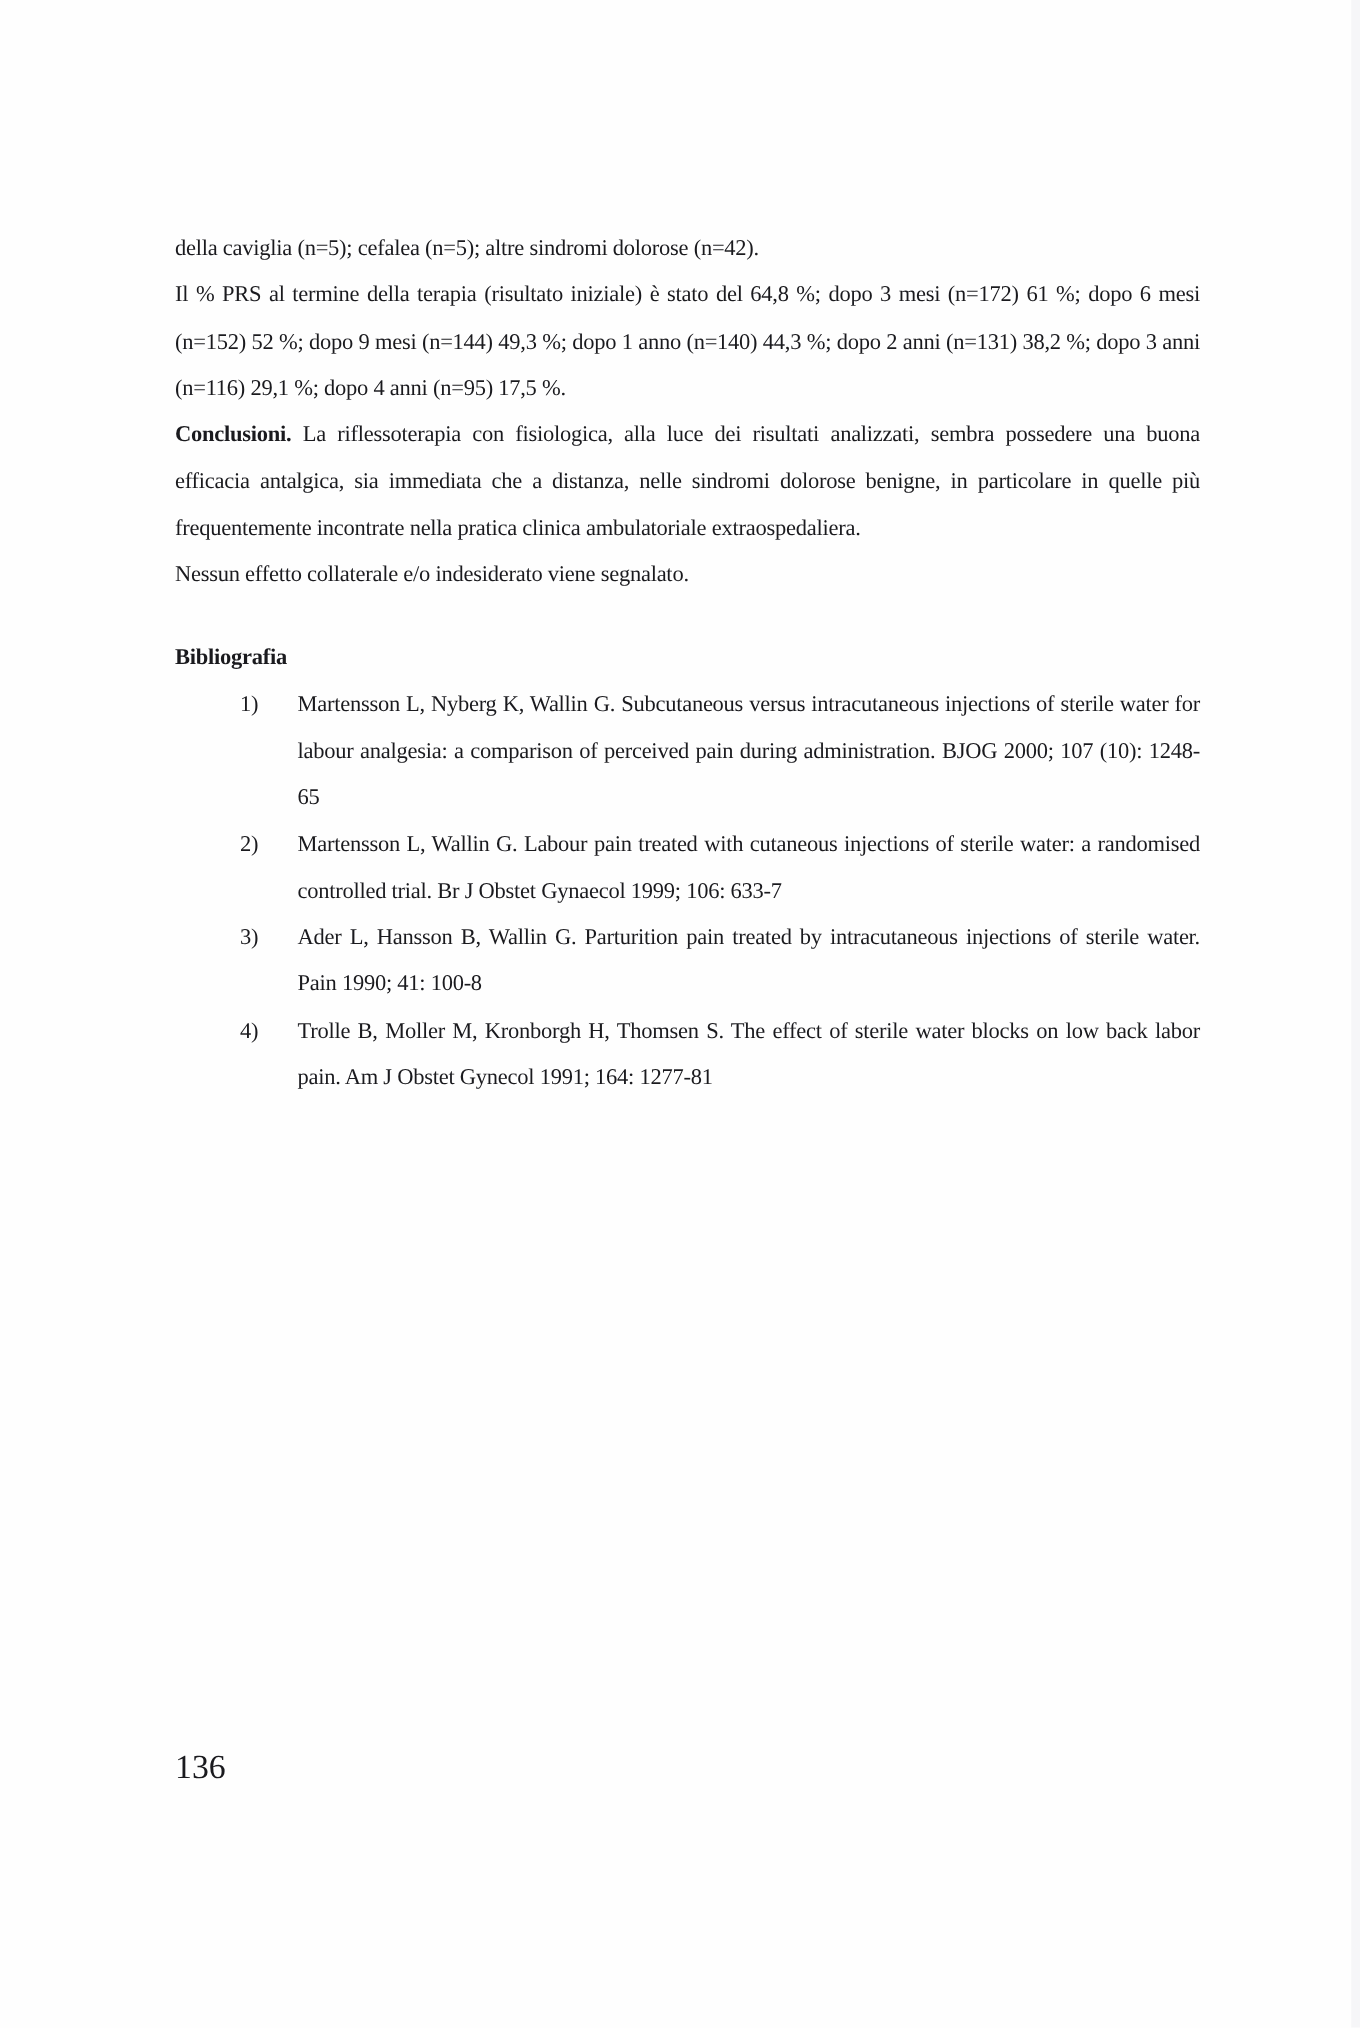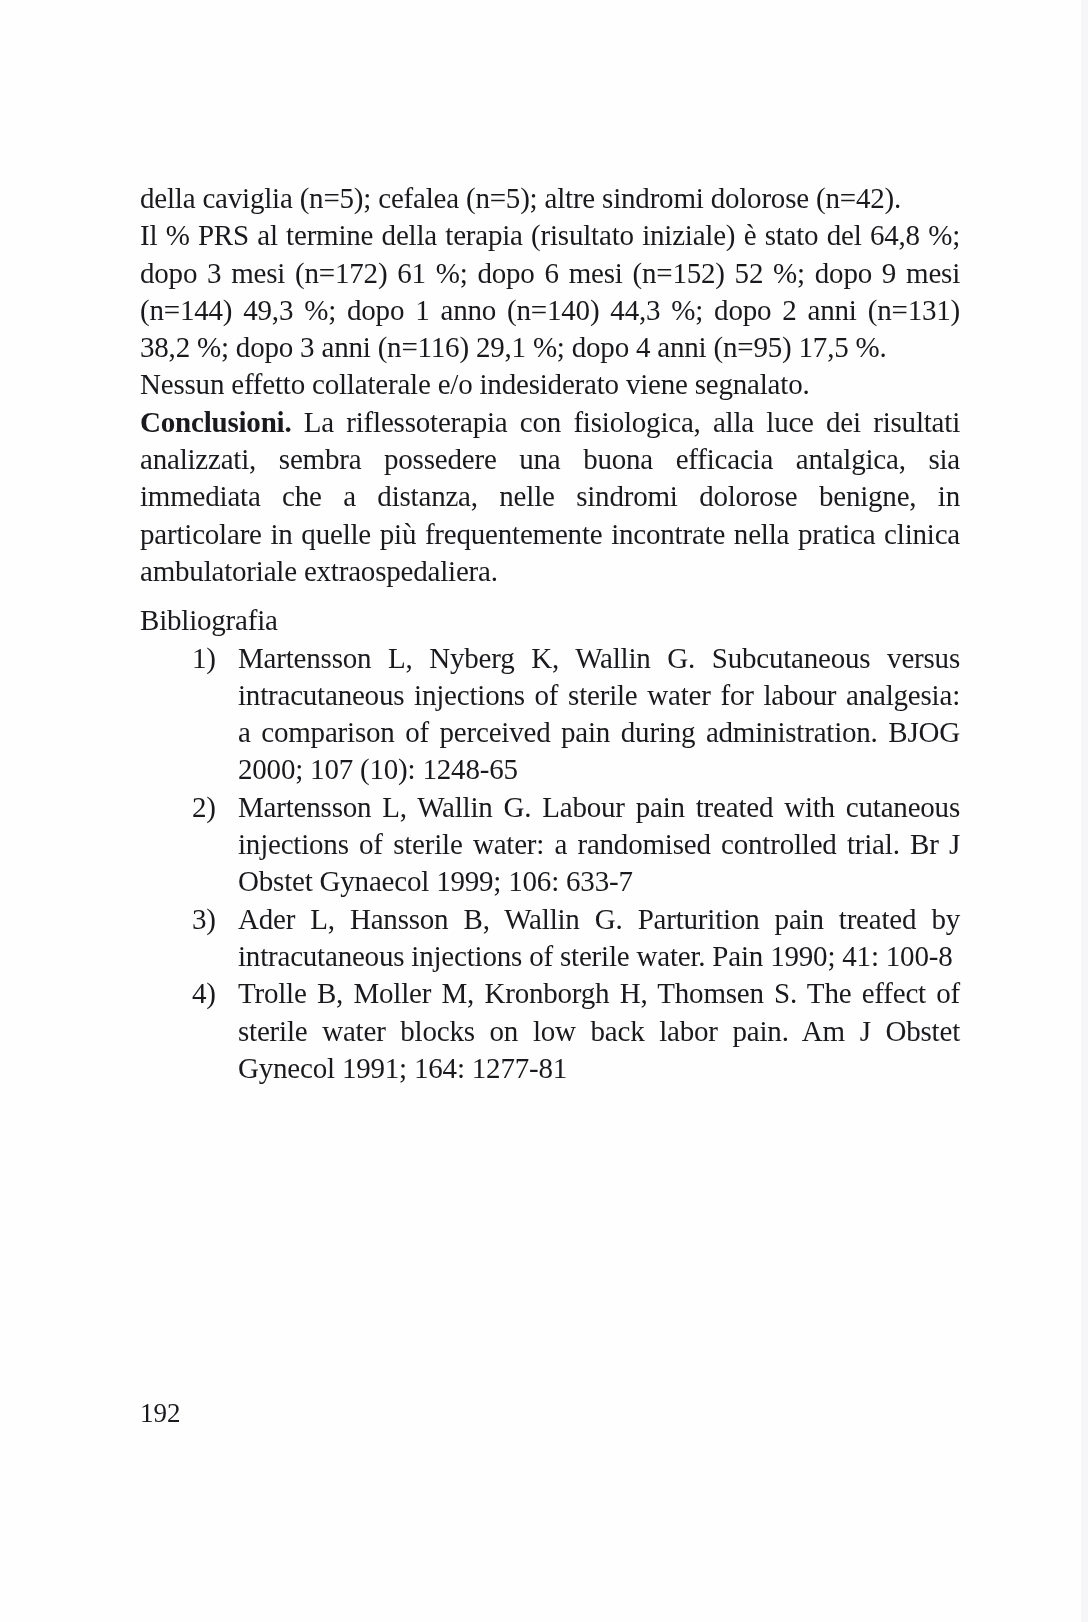--- a/index.html
+++ b/index.html
@@ -19,37 +19,37 @@
       position: absolute;
       left: 0; top: 0;
       width: 1088px; height: 1622px;
       background: #fefefe;
     }
     .text-block {
       position: absolute;
       left: 140px;
       top: 180px;
       width: 820px;
-      font-size: 29px;
+      font-size: 18px;
       line-height: 37.3px;
       letter-spacing: -0.2px;
     }
     .para {
       margin: 0;
       text-align: justify;
     }
     .para.last-line-left {
       text-align: left;
     }
     .bold {
       font-weight: bold;
     }
     .section-heading {
-      font-weight: normal;
-      margin: 12px 0 0 0;
+      font-weight: bold;
+      margin: 29px 0 0 0;
       line-height: 37.3px;
     }
     .biblio-list {
       list-style: none;
       margin: 0;
       padding: 0;
     }
     .biblio-item {
       position: relative;
       padding-left: 98px;
@@ -74,23 +74,23 @@
   </style>
 </head>
 <body>
 
 <div class="page">
 
   <div class="text-block">
 
     <p class="para">della caviglia (n=5); cefalea (n=5); altre sindromi dolorose (n=42).</p>
     <p class="para">Il % PRS al termine della terapia (risultato iniziale) è stato del 64,8 %; dopo 3 mesi (n=172) 61 %; dopo 6 mesi (n=152) 52 %; dopo 9 mesi (n=144) 49,3 %; dopo 1 anno (n=140) 44,3 %; dopo 2 anni (n=131) 38,2 %; dopo 3 anni (n=116) 29,1 %; dopo 4 anni (n=95) 17,5 %.</p>
+    <p class="para"><span class="bold">Conclusioni.</span><span> La riflessoterapia con fisiologica, alla luce dei risultati analizzati, sembra possedere una buona efficacia antalgica, sia immediata che a distanza, nelle sindromi dolorose benigne, in particolare in quelle più frequentemente incontrate nella pratica clinica ambulatoriale extraospedaliera.</span></p>
+
     <p class="para last-line-left">Nessun effetto collaterale e/o indesiderato viene segnalato.</p>
-
-    <p class="para"><span class="bold">Conclusioni.</span><span> La riflessoterapia con fisiologica, alla luce dei risultati analizzati, sembra possedere una buona efficacia antalgica, sia immediata che a distanza, nelle sindromi dolorose benigne, in particolare in quelle più frequentemente incontrate nella pratica clinica ambulatoriale extraospedaliera.</span></p>
 
     <div class="section-heading">Bibliografia</div>
 
     <ol class="biblio-list">
       <li class="biblio-item">
         <span class="biblio-num">1)</span>
         <span>Martensson L, Nyberg K, Wallin G. Subcutaneous versus intracutaneous injections of sterile water for labour analgesia: a comparison of perceived pain during administration. BJOG 2000; 107 (10): 1248-65</span>
       </li>
       <li class="biblio-item">
         <span class="biblio-num">2)</span>
@@ -100,16 +100,16 @@
         <span class="biblio-num">3)</span>
         <span>Ader L, Hansson B, Wallin G. Parturition pain treated by intracutaneous injections of sterile water. Pain 1990; 41: 100-8</span>
       </li>
       <li class="biblio-item">
         <span class="biblio-num">4)</span>
         <span>Trolle B, Moller M, Kronborgh H, Thomsen S. The effect of sterile water blocks on low back labor pain. Am J Obstet Gynecol 1991; 164: 1277-81</span>
       </li>
     </ol>
   </div>
 
-  <div class="page-number">192</div>
+  <div class="page-number">136</div>
 
   <div class="edge-mark" style="left:1081px;top:0;width:7px;height:1622px;background:#f6f6f8;"></div>
 </div>
 
 </body></html>

